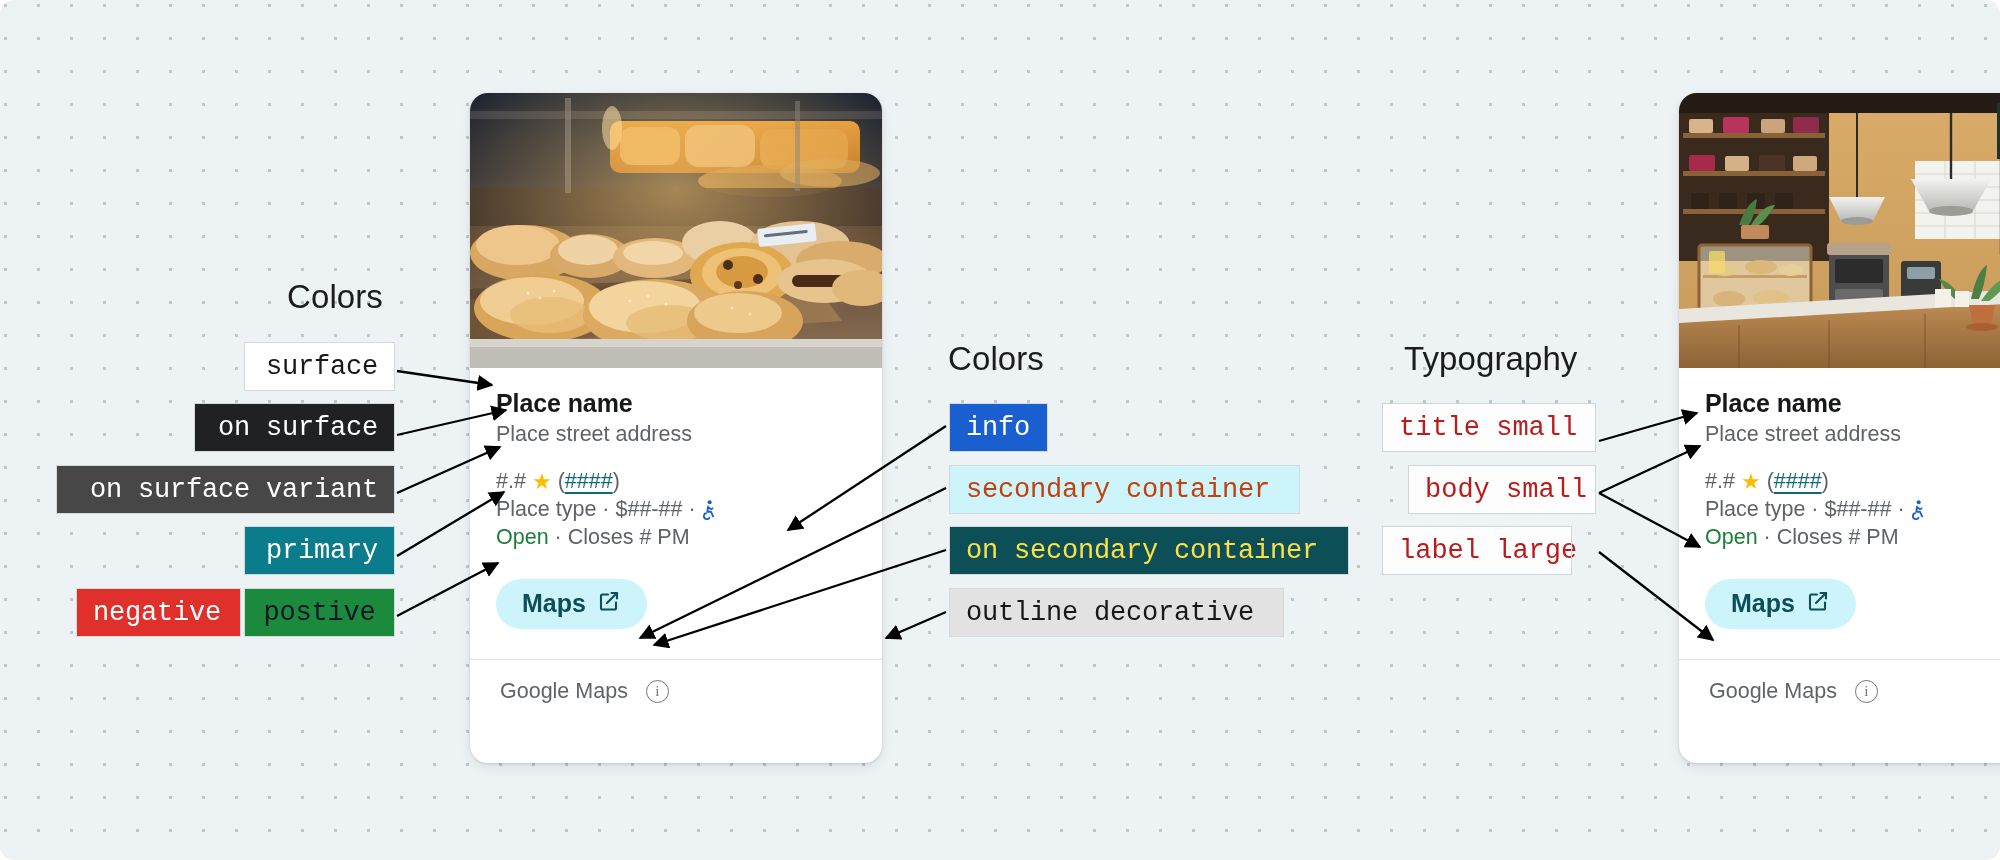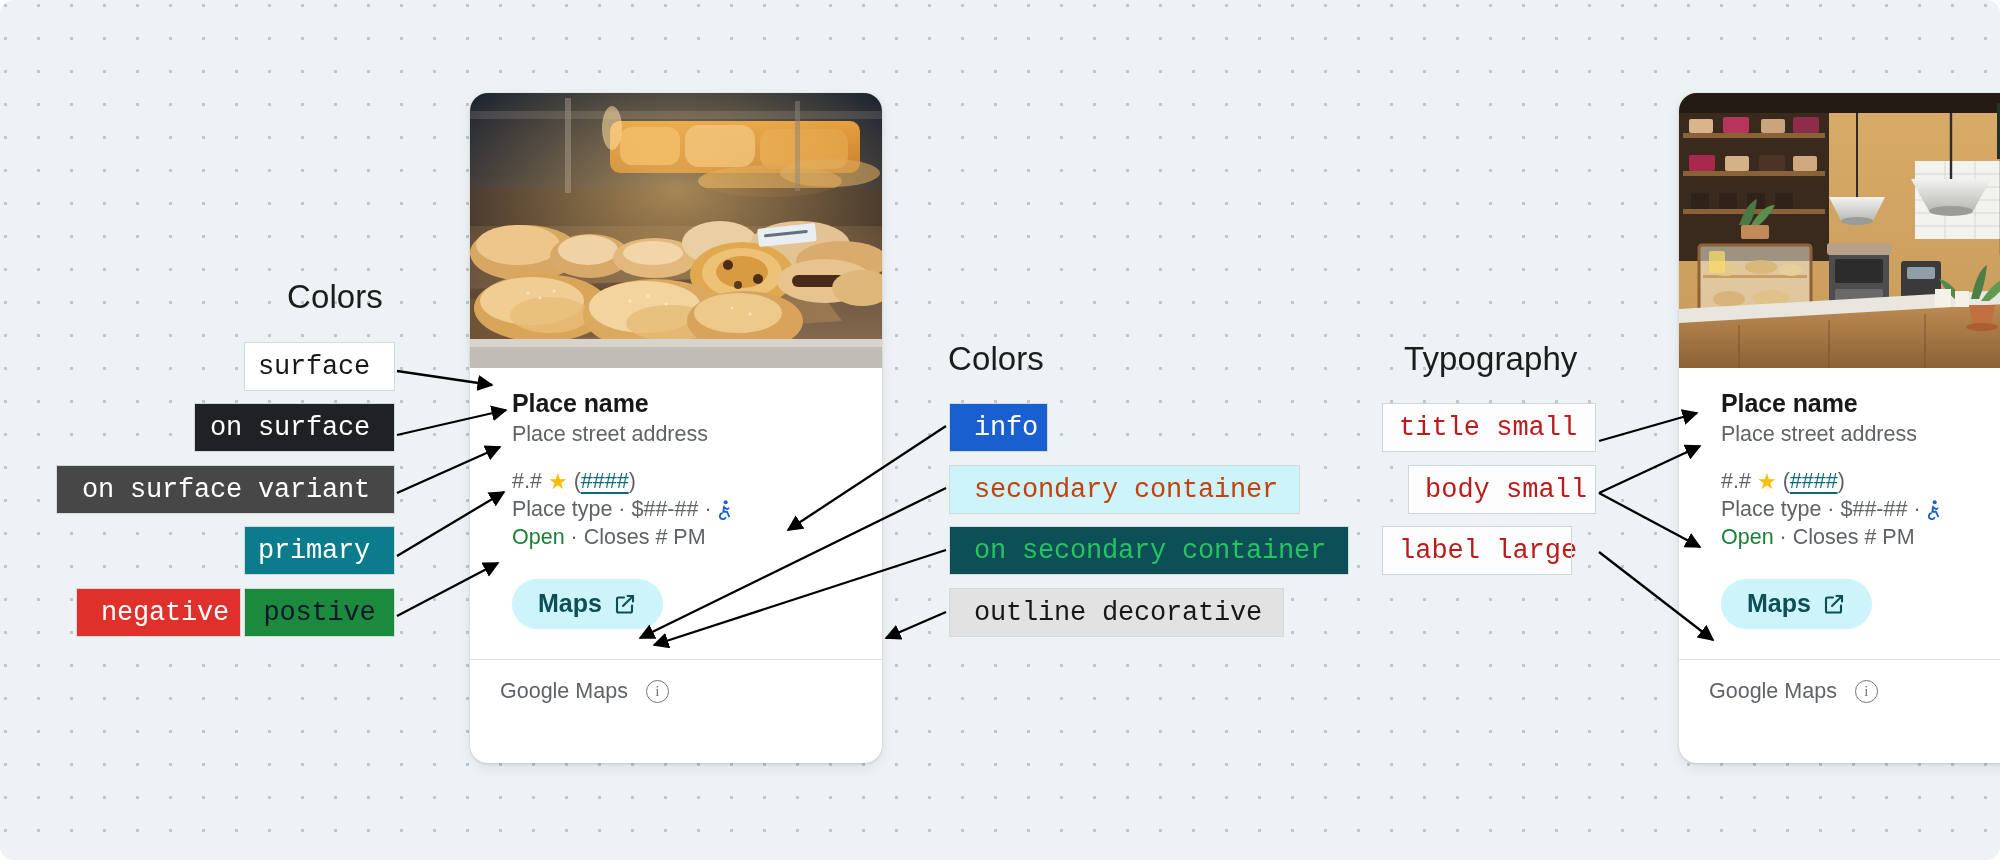--- a/index.html
+++ b/index.html
@@ -30,36 +30,36 @@
     white-space: nowrap;
   }
 
   
   .chip {
     position: absolute;
     display: flex; align-items: center;
     font-family: "Liberation Mono", monospace;
     font-size: 27px;
     letter-spacing: -.2px;
-    padding: 0 24px;
+    padding: 0 16px;
     height: 47px;
     white-space: nowrap;
     outline: 1px solid rgba(0,0,0,.10);
   }
 
   
   .card {
     position: absolute;
     background: #ffffff;
     border-radius: 18px;
     overflow: hidden;
     box-shadow: 0 1px 3px rgba(0,0,0,.13), 0 5px 14px rgba(0,0,0,.07);
   }
   .card-photo { position: relative; width: 100%; overflow: hidden; }
-  .card-body { padding: 0 42px; }
+  .card-body { padding: 0 26px; }
   .place-name {
     font-size: 25px; font-weight: bold; color: #17181a;
     letter-spacing: -.1px; white-space: nowrap;
   }
   .place-addr {
     font-size: 21.5px; color: #5f6368; margin-top: 4px; white-space: nowrap;
   }
   .place-meta {
     font-size: 21.5px; color: #5f6368; margin-top: 22px;
     display: flex; align-items: center; gap: 6px; white-space: nowrap;
@@ -69,21 +69,21 @@
     display: flex; align-items: center; gap: 1px; white-space: nowrap;
   }
   .place-hours {
     font-size: 21.5px; color: #5f6368; margin-top: 3px; white-space: nowrap;
   }
   .open-label { color: #1a7f37; }
   .review-link { color: #0f6b72; text-decoration: underline; text-underline-offset: 4px; }
   .star { color: #fbbc04; font-size: 22px; line-height: 1; }
 
   .maps-btn {
-    display: inline-flex; align-items: center; gap: 11px;
+    display: inline-flex; align-items: flex-start; gap: 11px;
     background: #cdf3fb; color: #0d4f57;
     font-size: 25px; font-weight: bold;
     border-radius: 26px; padding: 10px 26px 11px 26px;
     border: none; cursor: pointer;
   }
   .card-divider { height: 1px; background: #e3e3e3; }
   .card-footer {
     display: flex; align-items: center; gap: 18px;
     padding: 19px 30px 24px 30px;
     font-size: 21.5px; color: #5f6368;
@@ -144,21 +144,21 @@
   </div>
 
   <div class="chip" style="left:950px; top:404px; width:97px; background:#1a5fd0; color:#ffffff;">
     <span>info</span>
   </div>
 
   <div class="chip" style="left:950px; top:466px; width:349px; background:#cdf3fb; color:#c2410c;">
     <span>secondary container</span>
   </div>
 
-  <div class="chip" style="left:950px; top:527px; width:398px; background:#0d4f57; color:#22c55e;">
+  <div class="chip" style="left:950px; top:527px; width:398px; background:#0d4f57; color:#fde047;">
     <span>on secondary container</span>
   </div>
 
   <div class="chip" style="left:950px; top:589px; width:333px; background:#e2e2e2; color:#17181a;">
     <span>outline decorative</span>
   </div>
 
   <div class="typebox" style="left:1383px; top:404px; width:212px;">
     <span>title small</span>
   </div>

